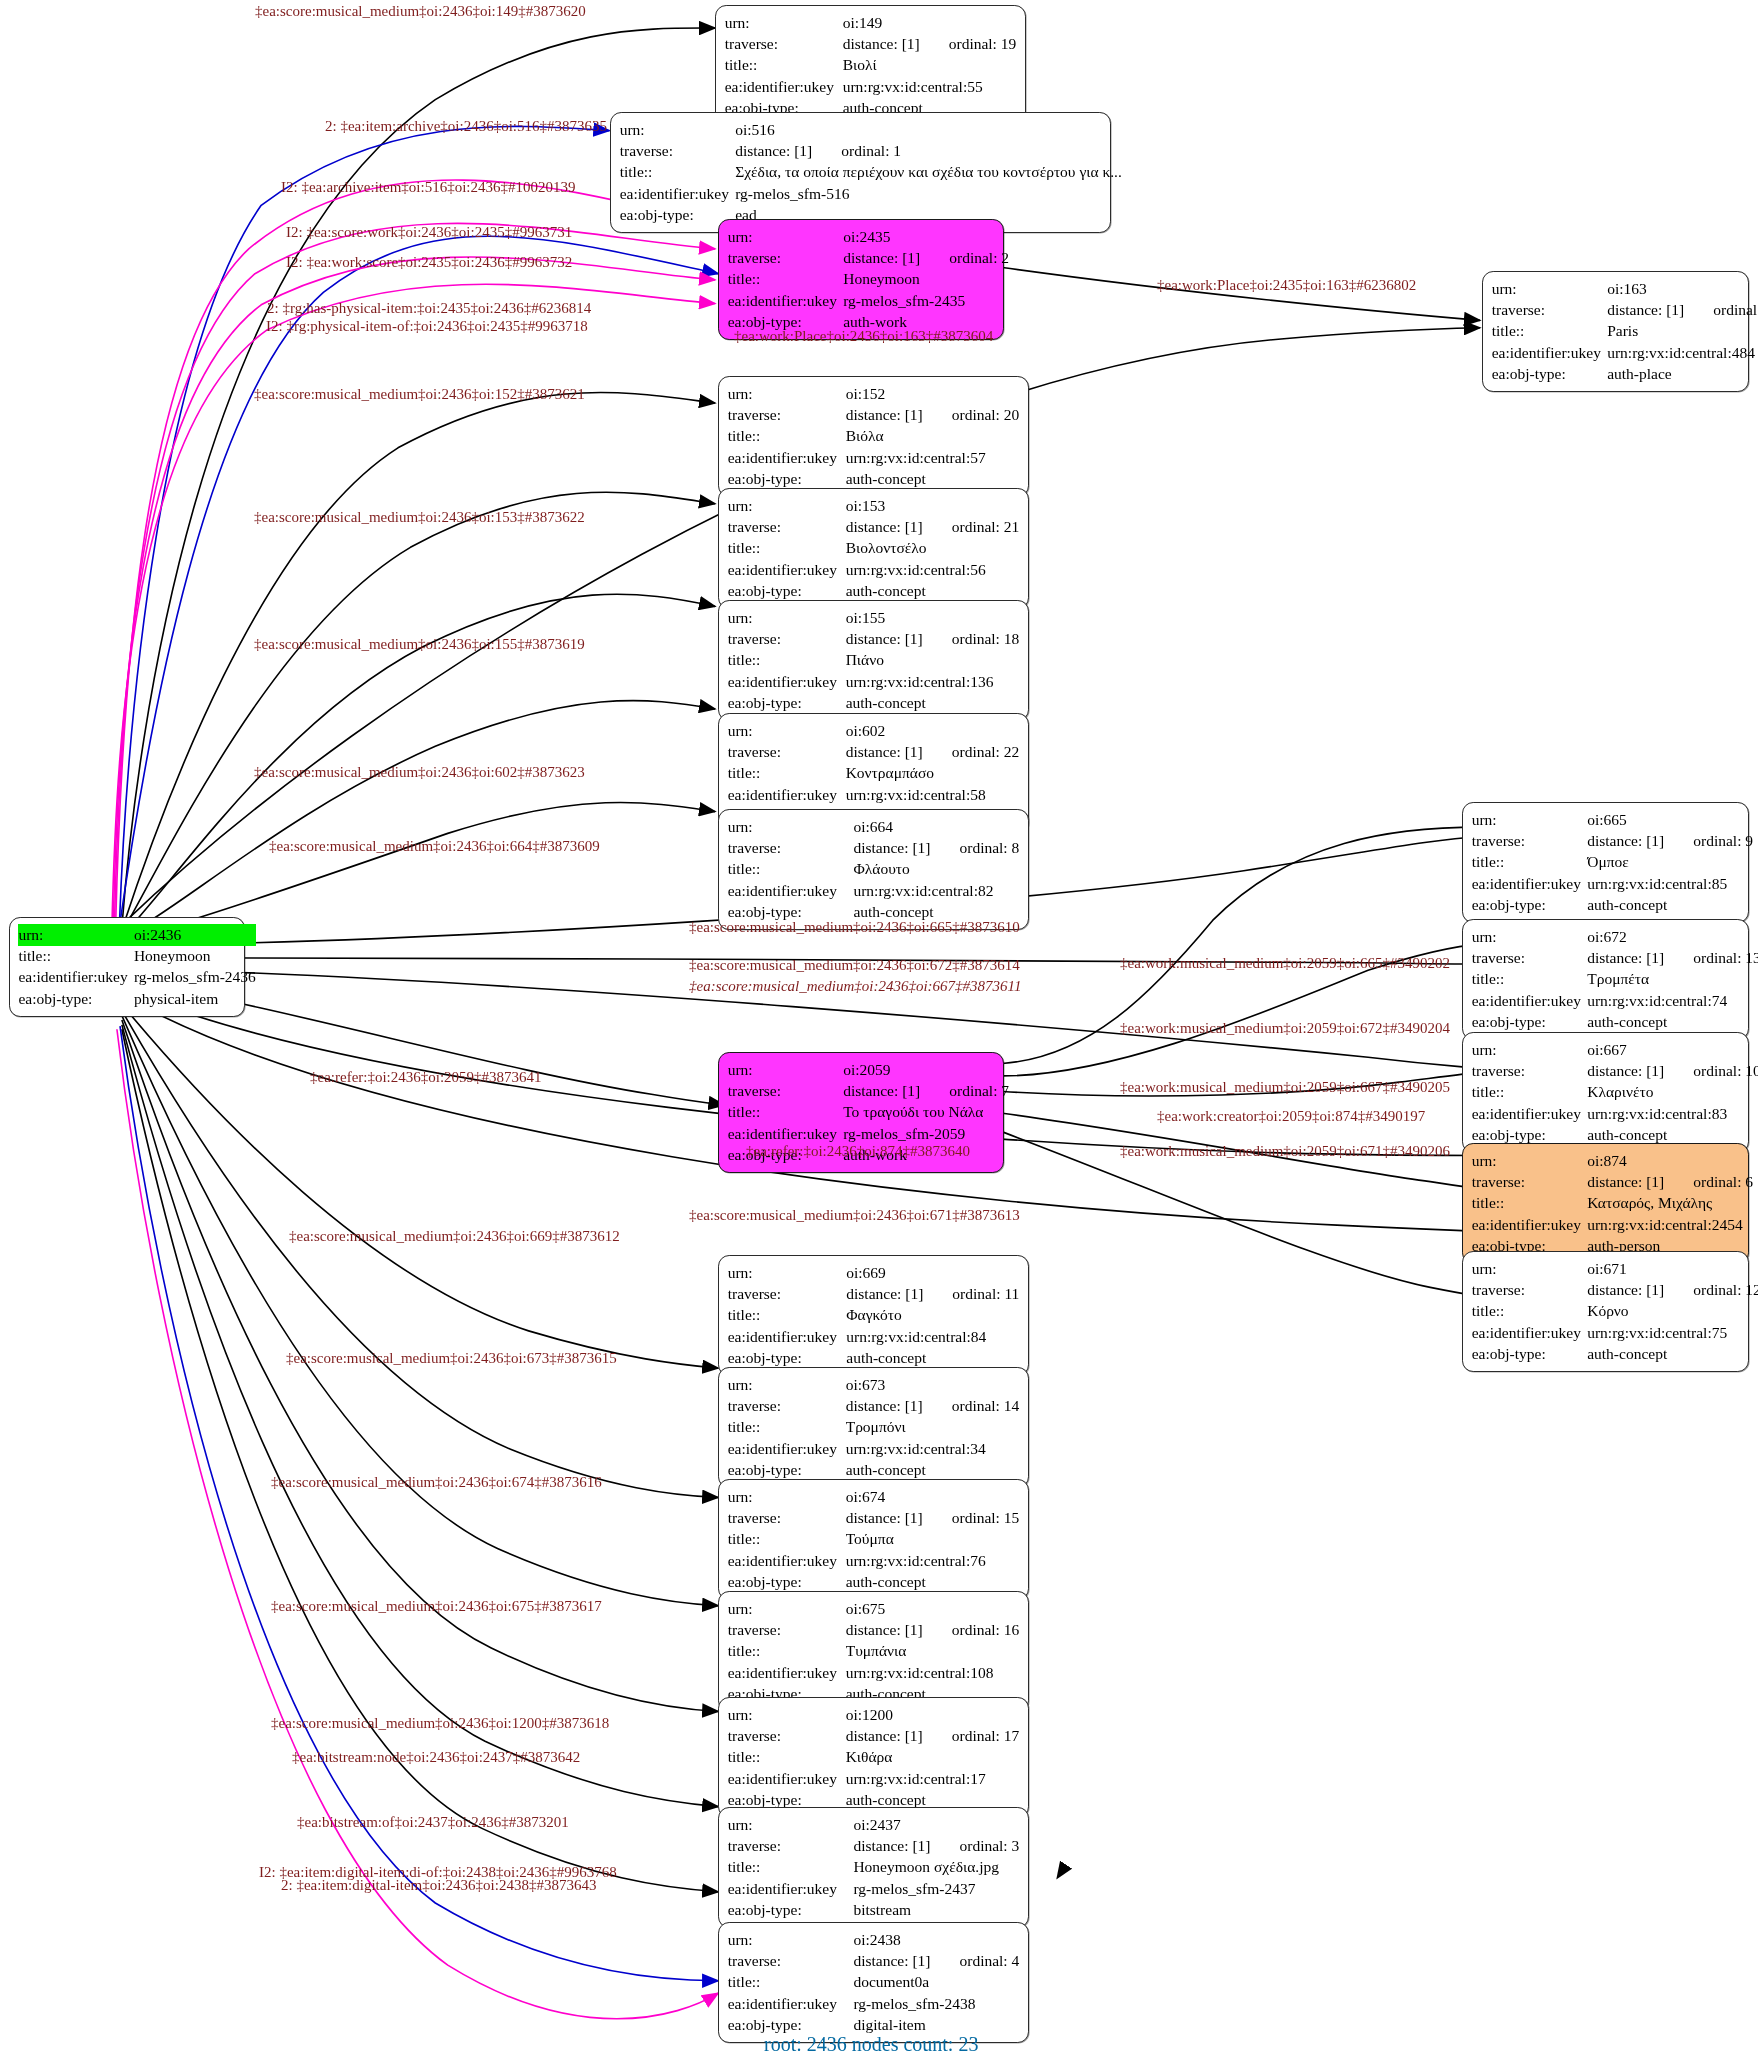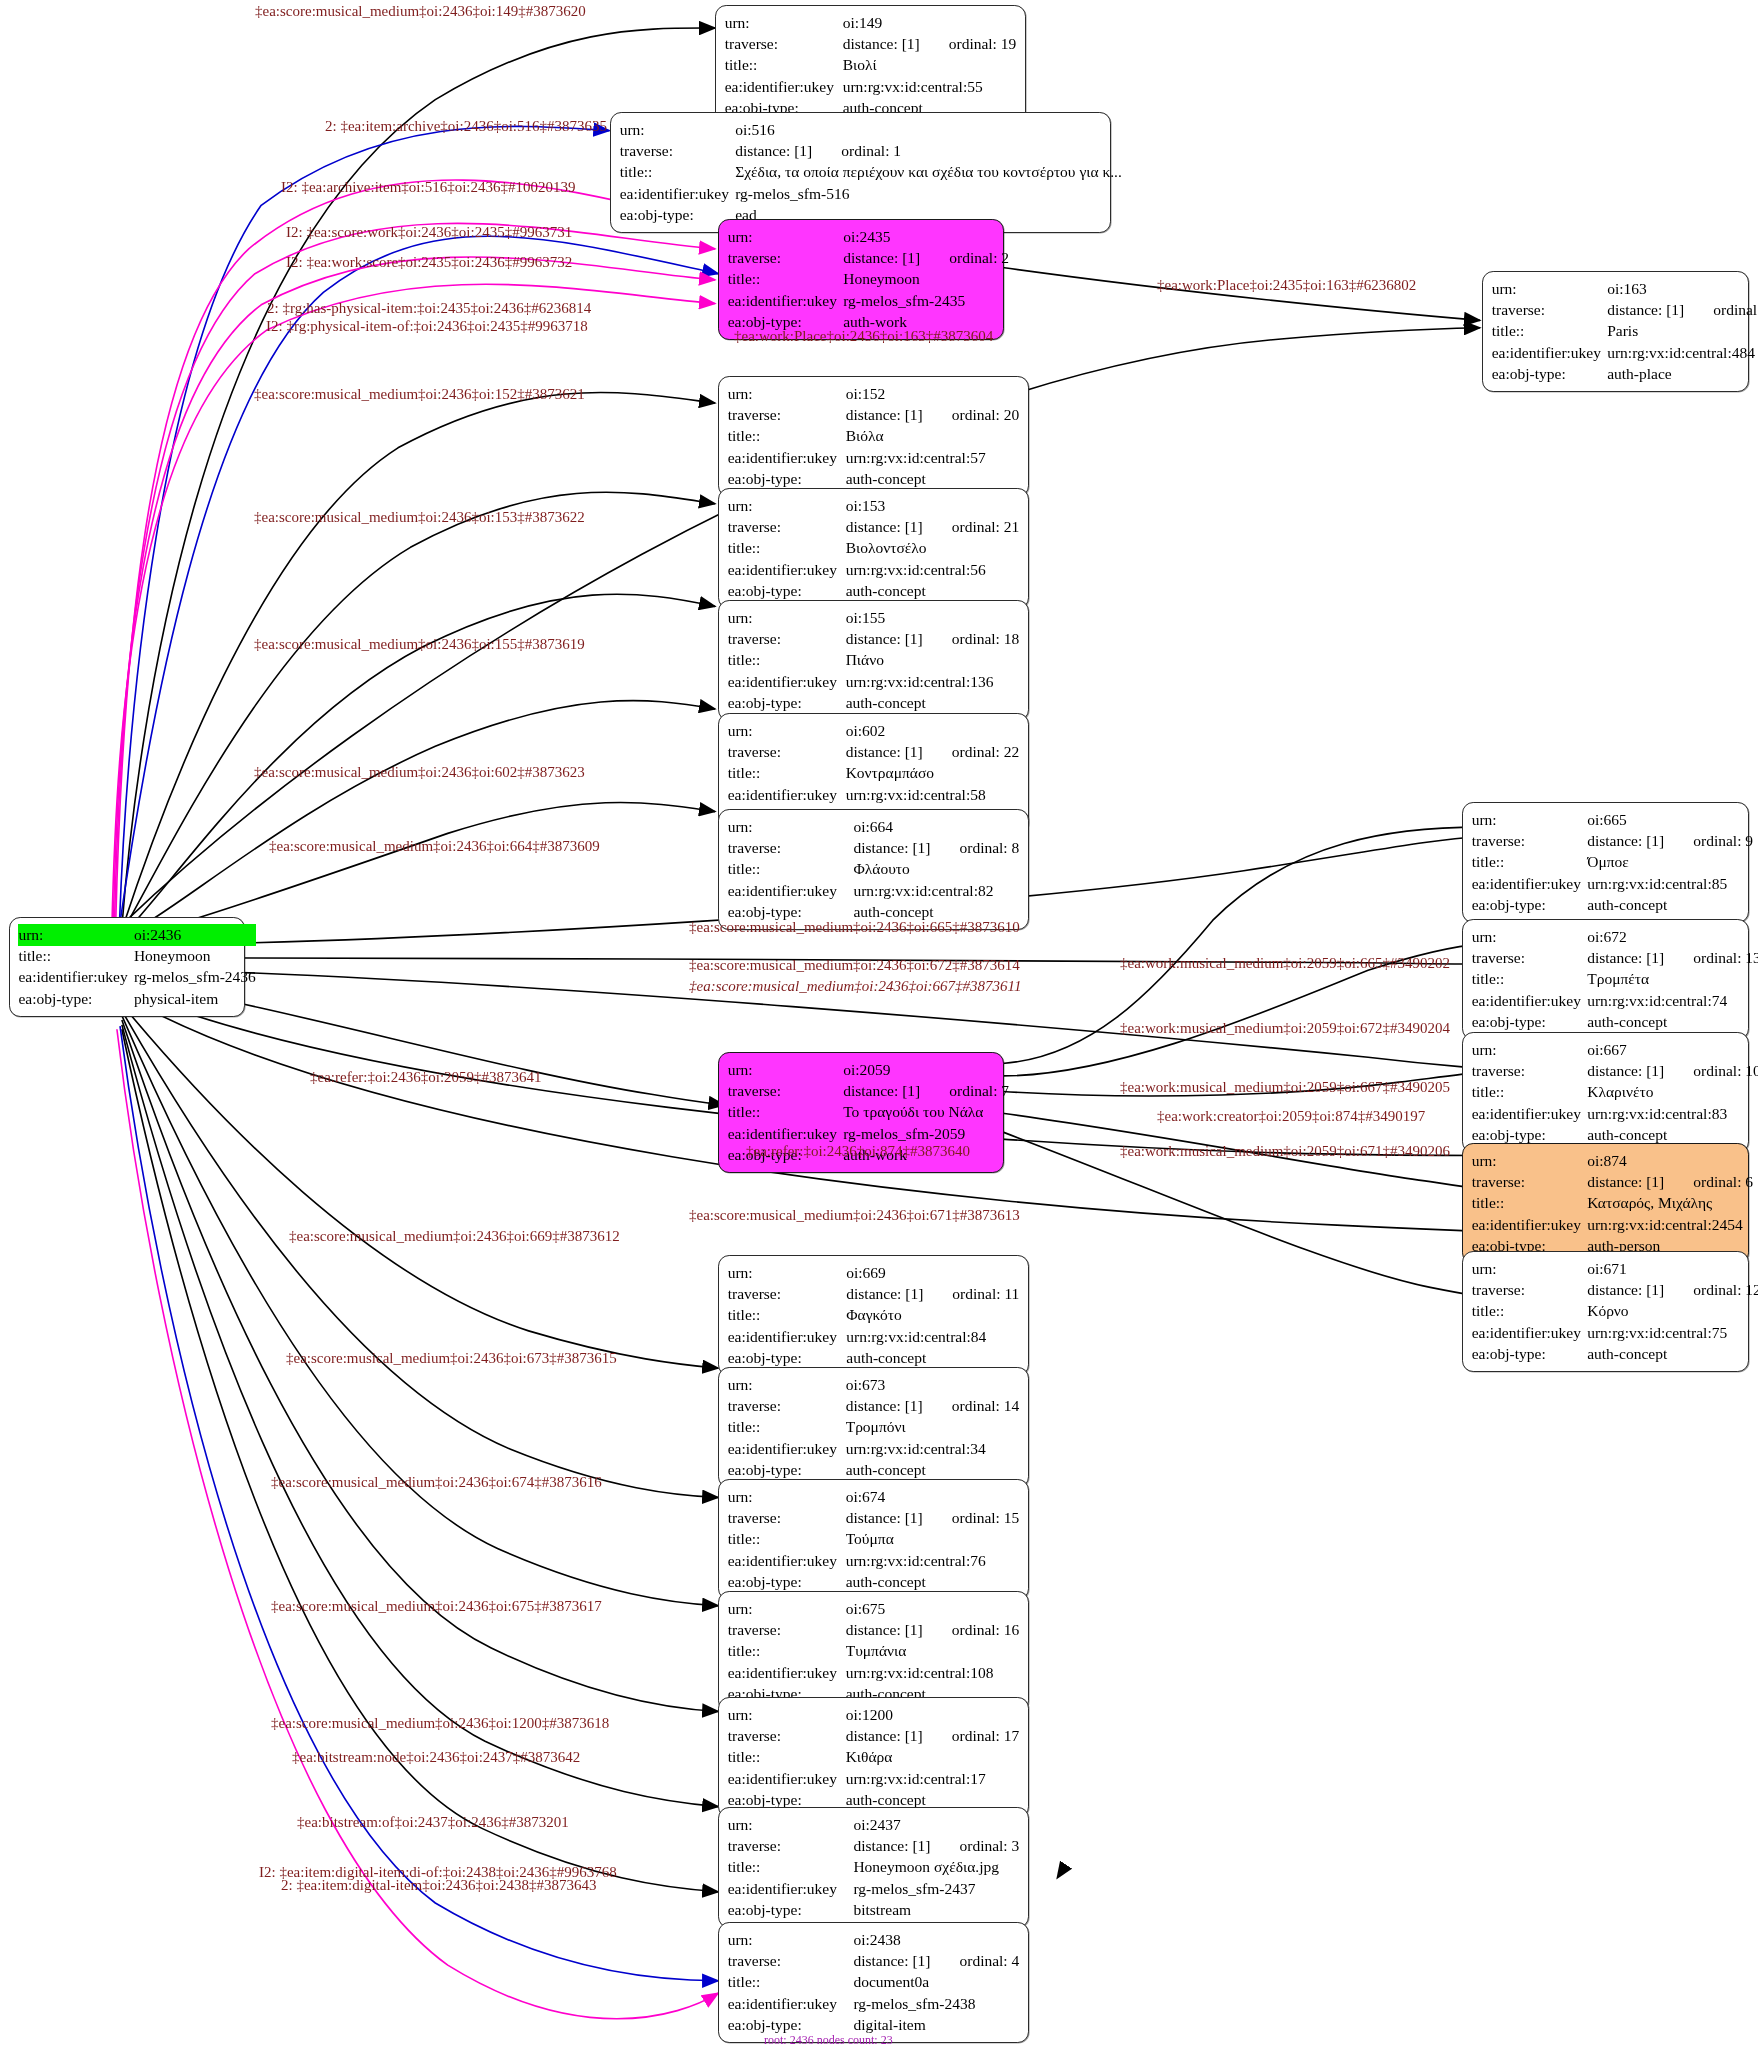--- a/index.html
+++ b/index.html
@@ -40,22 +40,22 @@
   .n-orange{background:#f9c18a;border-color:#1a1a1a;}
   .elabel{
     position:absolute;
     font-size:15px;
     color:#7f1d1d;
     white-space:nowrap;
     font-family:"Liberation Serif","DejaVu Serif",serif;
   }
   .footer{
     position:absolute;
-    font-size:12px;
-    color:#a21caf;
+    font-size:20px;
+    color:#0369a1;
     white-space:nowrap;
   }
 </style>
 </head>
 <body>
 
 <div id="canvas">
 
   <svg class="edges" viewBox="0 0 2827 3322" xmlns="http://www.w3.org/2000/svg">
     <defs>

